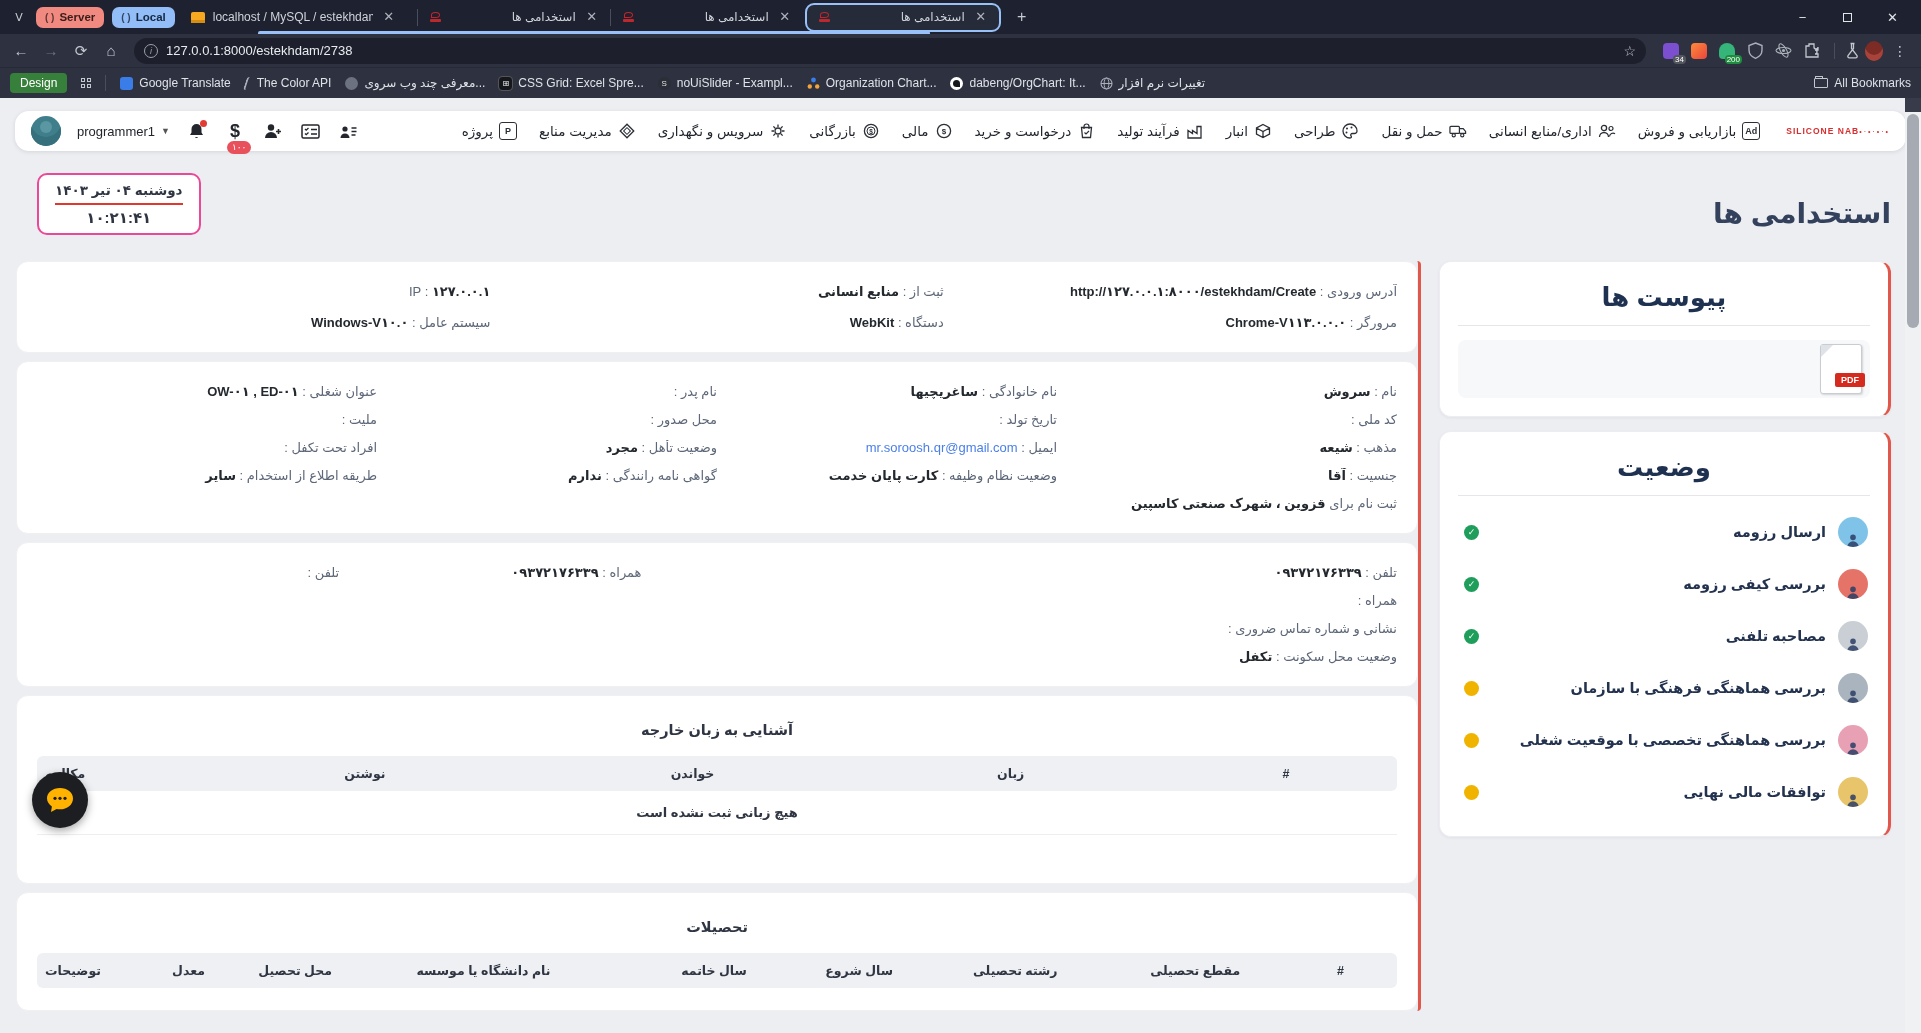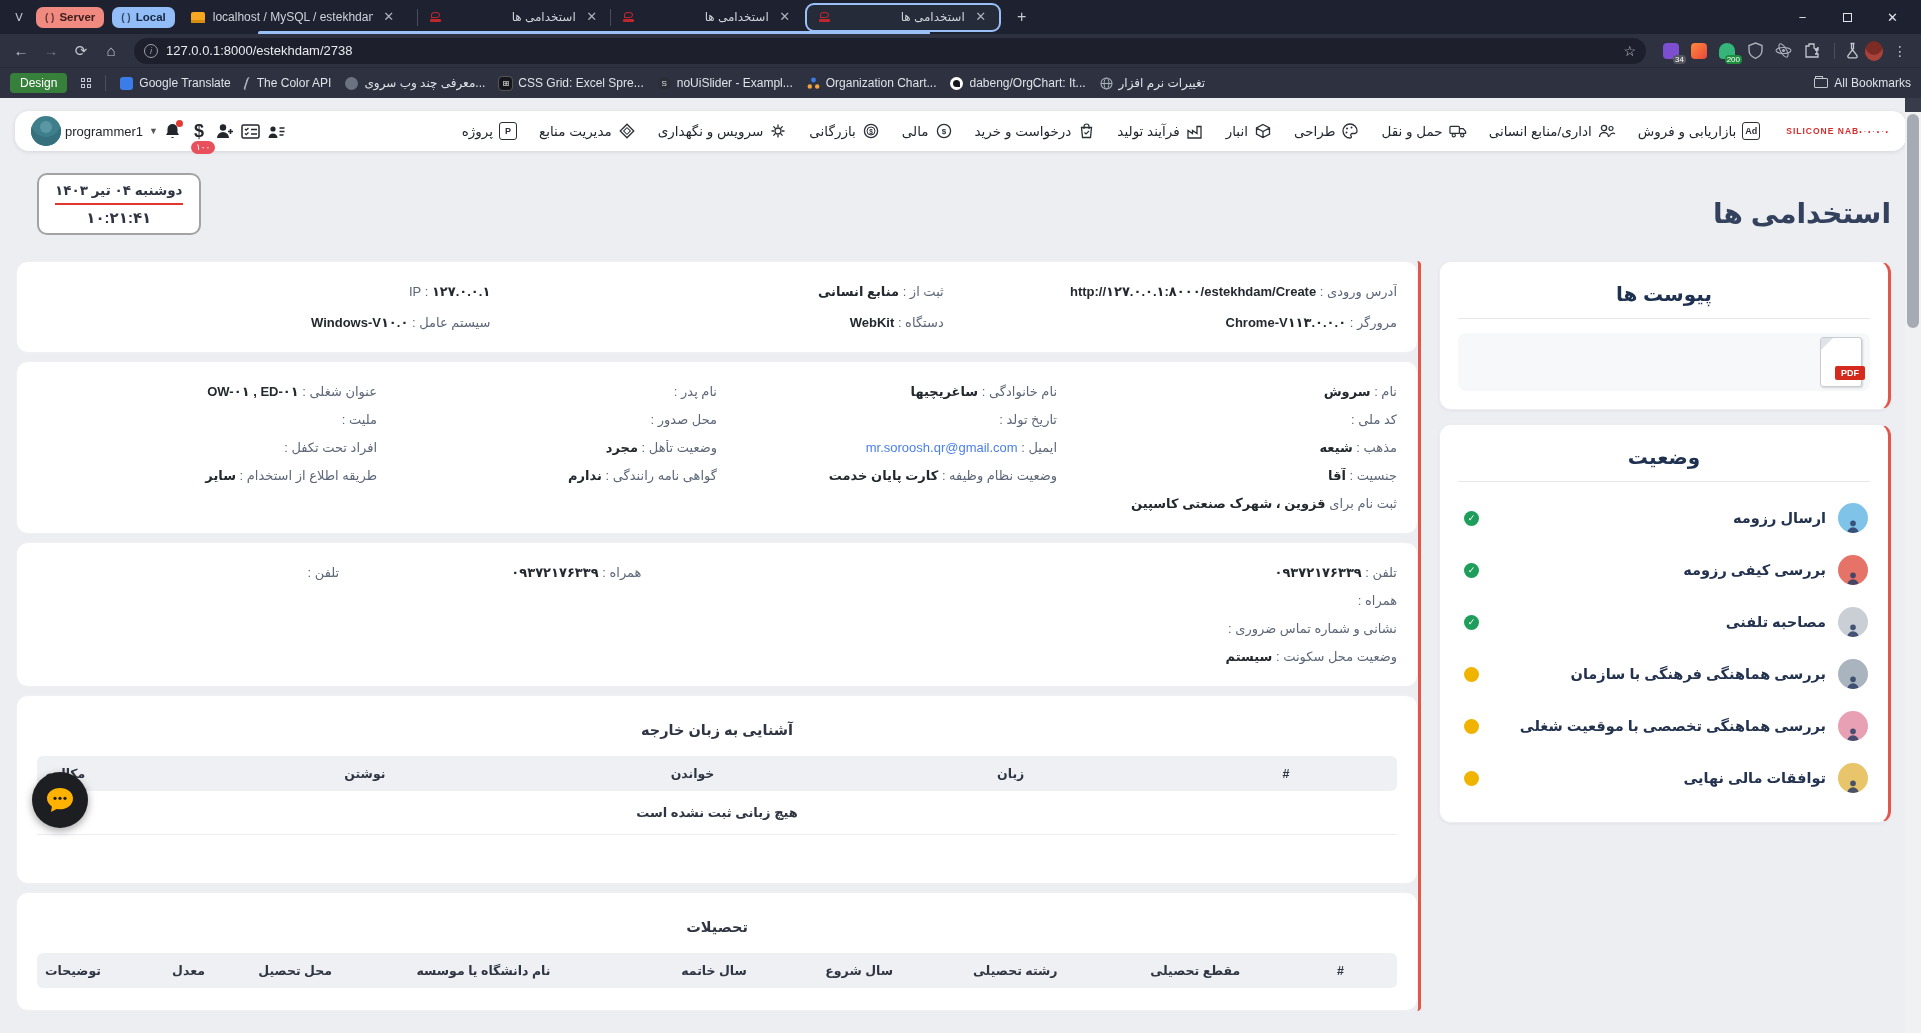--- a/index.html
+++ b/index.html
@@ -59,40 +59,40 @@
   
   .page { direction:rtl; height:935px; position:relative; }
   .appbar { background:#fff; border-radius:14px; margin:13px 15px 0 15px; height:40px; display:flex; align-items:center; padding:0 16px; box-shadow:0 1px 4px rgba(40,40,60,.12); }
   .logo { display:flex; flex-direction:row; align-items:center; margin-left:26px; }
   .logo-dots { color:#d62e2e; font-size:7px; letter-spacing:2px; }
   .logo-text { color:#d62e2e; font-size:8.5px; font-weight:bold; letter-spacing:1px; }
   .menu { display:flex; align-items:center; gap:22px; }
   .menu-item { display:flex; align-items:center; gap:6px; font-size:13.5px; color:#1f232b; cursor:pointer; white-space:nowrap; }
   .mi-ico { display:inline-flex; width:18px; height:18px; align-items:center; justify-content:center; color:#2b2f36; flex:none; }
   .boxed { border:1.5px solid #2b2f36; border-radius:3px; font-size:9px; font-weight:bold; padding:1px 2px; line-height:1; }
-  .appbar-left { margin-right:auto; direction:ltr; display:flex; align-items:center; gap:4px; }
+  .appbar-left { margin-right:auto; direction:ltr; display:flex; align-items:center; gap:16px; }
   .u-avatar { width:30px; height:30px; border-radius:50%; background:#3f7f8c; box-shadow:inset 0 -9px 0 #35707c; position:relative; }
   .u-avatar:before { content:""; position:absolute; top:5px; left:9px; width:12px; height:12px; border-radius:50%; background:#5b97a3; }
   .u-name { font-size:13px; color:#23262c; display:flex; align-items:center; gap:6px; }
   .caret { font-size:9px; color:#555; }
   .ab-ico { position:relative; width:22px; height:22px; display:flex; align-items:center; justify-content:center; color:#23262c; }
   .dot-red { position:absolute; top:0; right:1px; width:7px; height:7px; border-radius:50%; background:#e23b33; }
   .money-badge { position:absolute; bottom:-12px; left:3px; background:#e8505b; color:#fff; font-size:9px; border-radius:9px; padding:2px 5px; line-height:1; }
   .dollar { font-size:18px; font-weight:bold; }
 
   .belowbar { display:flex; align-items:flex-start; margin:22px 30px 0 15px; }
   .page-title { font-size:28px; font-weight:bold; color:#33415c; margin-top:24px; }
-  .datebox { margin-right:auto; margin-left:22px; background:#fff; border:2px solid #a3a3a3; border-radius:10px; padding:7px 16px 6px; text-align:center; min-width:128px; }
+  .datebox { margin-right:auto; margin-left:22px; background:#fff; border:2px solid #ec4899; border-radius:10px; padding:7px 16px 6px; text-align:center; min-width:128px; }
   .datebox .d { font-size:13.5px; font-weight:bold; color:#2f3542; padding-bottom:5px; border-bottom:2px solid #e0382e; }
   .datebox .t { font-size:15px; font-weight:bold; color:#2f3542; padding-top:4px; }
 
   .content { display:flex; align-items:flex-start; gap:18px; margin:26px 30px 0 16px; }
   .sidebar { width:452px; flex:none; display:flex; flex-direction:column; gap:14px; }
   .s-card { background:#fff; border:1px solid #ececf1; border-left:1px solid #ececf1; border-right:3px solid #e2574c; border-radius:12px; padding:14px 18px 18px; box-shadow:0 1px 3px rgba(40,40,60,.06); }
-  .s-title { text-align:center; font-size:20px; font-weight:bold; color:#1e3150; padding:6px 0 12px; border-bottom:1px solid #e6e6ea; }
+  .s-title { text-align:center; font-size:26px; font-weight:bold; color:#1e3150; padding:6px 0 12px; border-bottom:1px solid #e6e6ea; }
   .attach-strip { margin-top:14px; background:#f7f8fa; border-radius:8px; height:58px; display:flex; align-items:center; padding:0 8px; }
   .pdf { width:42px; height:50px; background:#fff; border:1px solid #c9ccd2; border-radius:3px; position:relative; box-shadow:1px 1px 2px rgba(0,0,0,.15); }
   .pdf-fold { position:absolute; top:0; left:0; border:6px solid #dfe2e7; border-right-color:transparent; border-bottom-color:transparent; }
   .pdf-badge { position:absolute; bottom:6px; right:-4px; background:#d42b1e; color:#fff; font-size:9px; font-weight:bold; padding:2px 6px; border-radius:2px; }
   .st-row { display:flex; align-items:center; gap:12px; padding:11px 2px 11px 6px; }
   .st-ill { width:30px; height:30px; border-radius:50%; flex:none; display:flex; align-items:flex-end; justify-content:center; overflow:hidden; }
   .st-label { font-size:14.5px; font-weight:bold; color:#23324e; }
   .st-dot { margin-right:auto; width:15px; height:15px; border-radius:50%; flex:none; display:flex; align-items:center; justify-content:center; }
   .st-dot.done { background:#1e9e5a; color:#fff; font-size:9px; }
   .st-dot.pending { background:#f0b400; }
@@ -560,21 +560,21 @@
         <div class="field"><span class="f-label">طریقه اطلاع از استخدام</span><span class="f-val">سایر</span></div>
         <div class="field span-all"><span>ثبت نام برای</span> <span class="f-val">قزوین ، شهرک صنعتی کاسپین</span></div>
       </div>
 
       <div class="m-card gridc">
         <div class="field"><span class="f-label">تلفن</span><span class="f-val">۰۹۳۷۲۱۷۶۳۳۹</span></div>
         <div class="field"><span class="f-label">همراه</span><span class="f-val">۰۹۳۷۲۱۷۶۳۳۹</span></div>
         <div class="field"><span class="f-label">تلفن</span><span class="f-val"></span></div>
         <div class="field"><span class="f-label">همراه</span><span class="f-val"></span></div>
         <div class="field span-all"><span class="f-label">نشانی و شماره تماس ضروری</span><span class="f-val"></span></div>
-        <div class="field span-all"><span class="f-label">وضعیت محل سکونت</span><span class="f-val">سیستم</span></div>
+        <div class="field span-all"><span class="f-label">وضعیت محل سکونت</span><span class="f-val">تکفل</span></div>
       </div>
 
       <div class="m-card">
         <div class="tbl-title">آشنایی به زبان خارجه</div>
         <table class="ptable">
           <thead>
             <tr>
               <th style="width:9%">#</th>
               <th style="width:21%">زبان</th>
               <th style="width:24%">خواندن</th>

